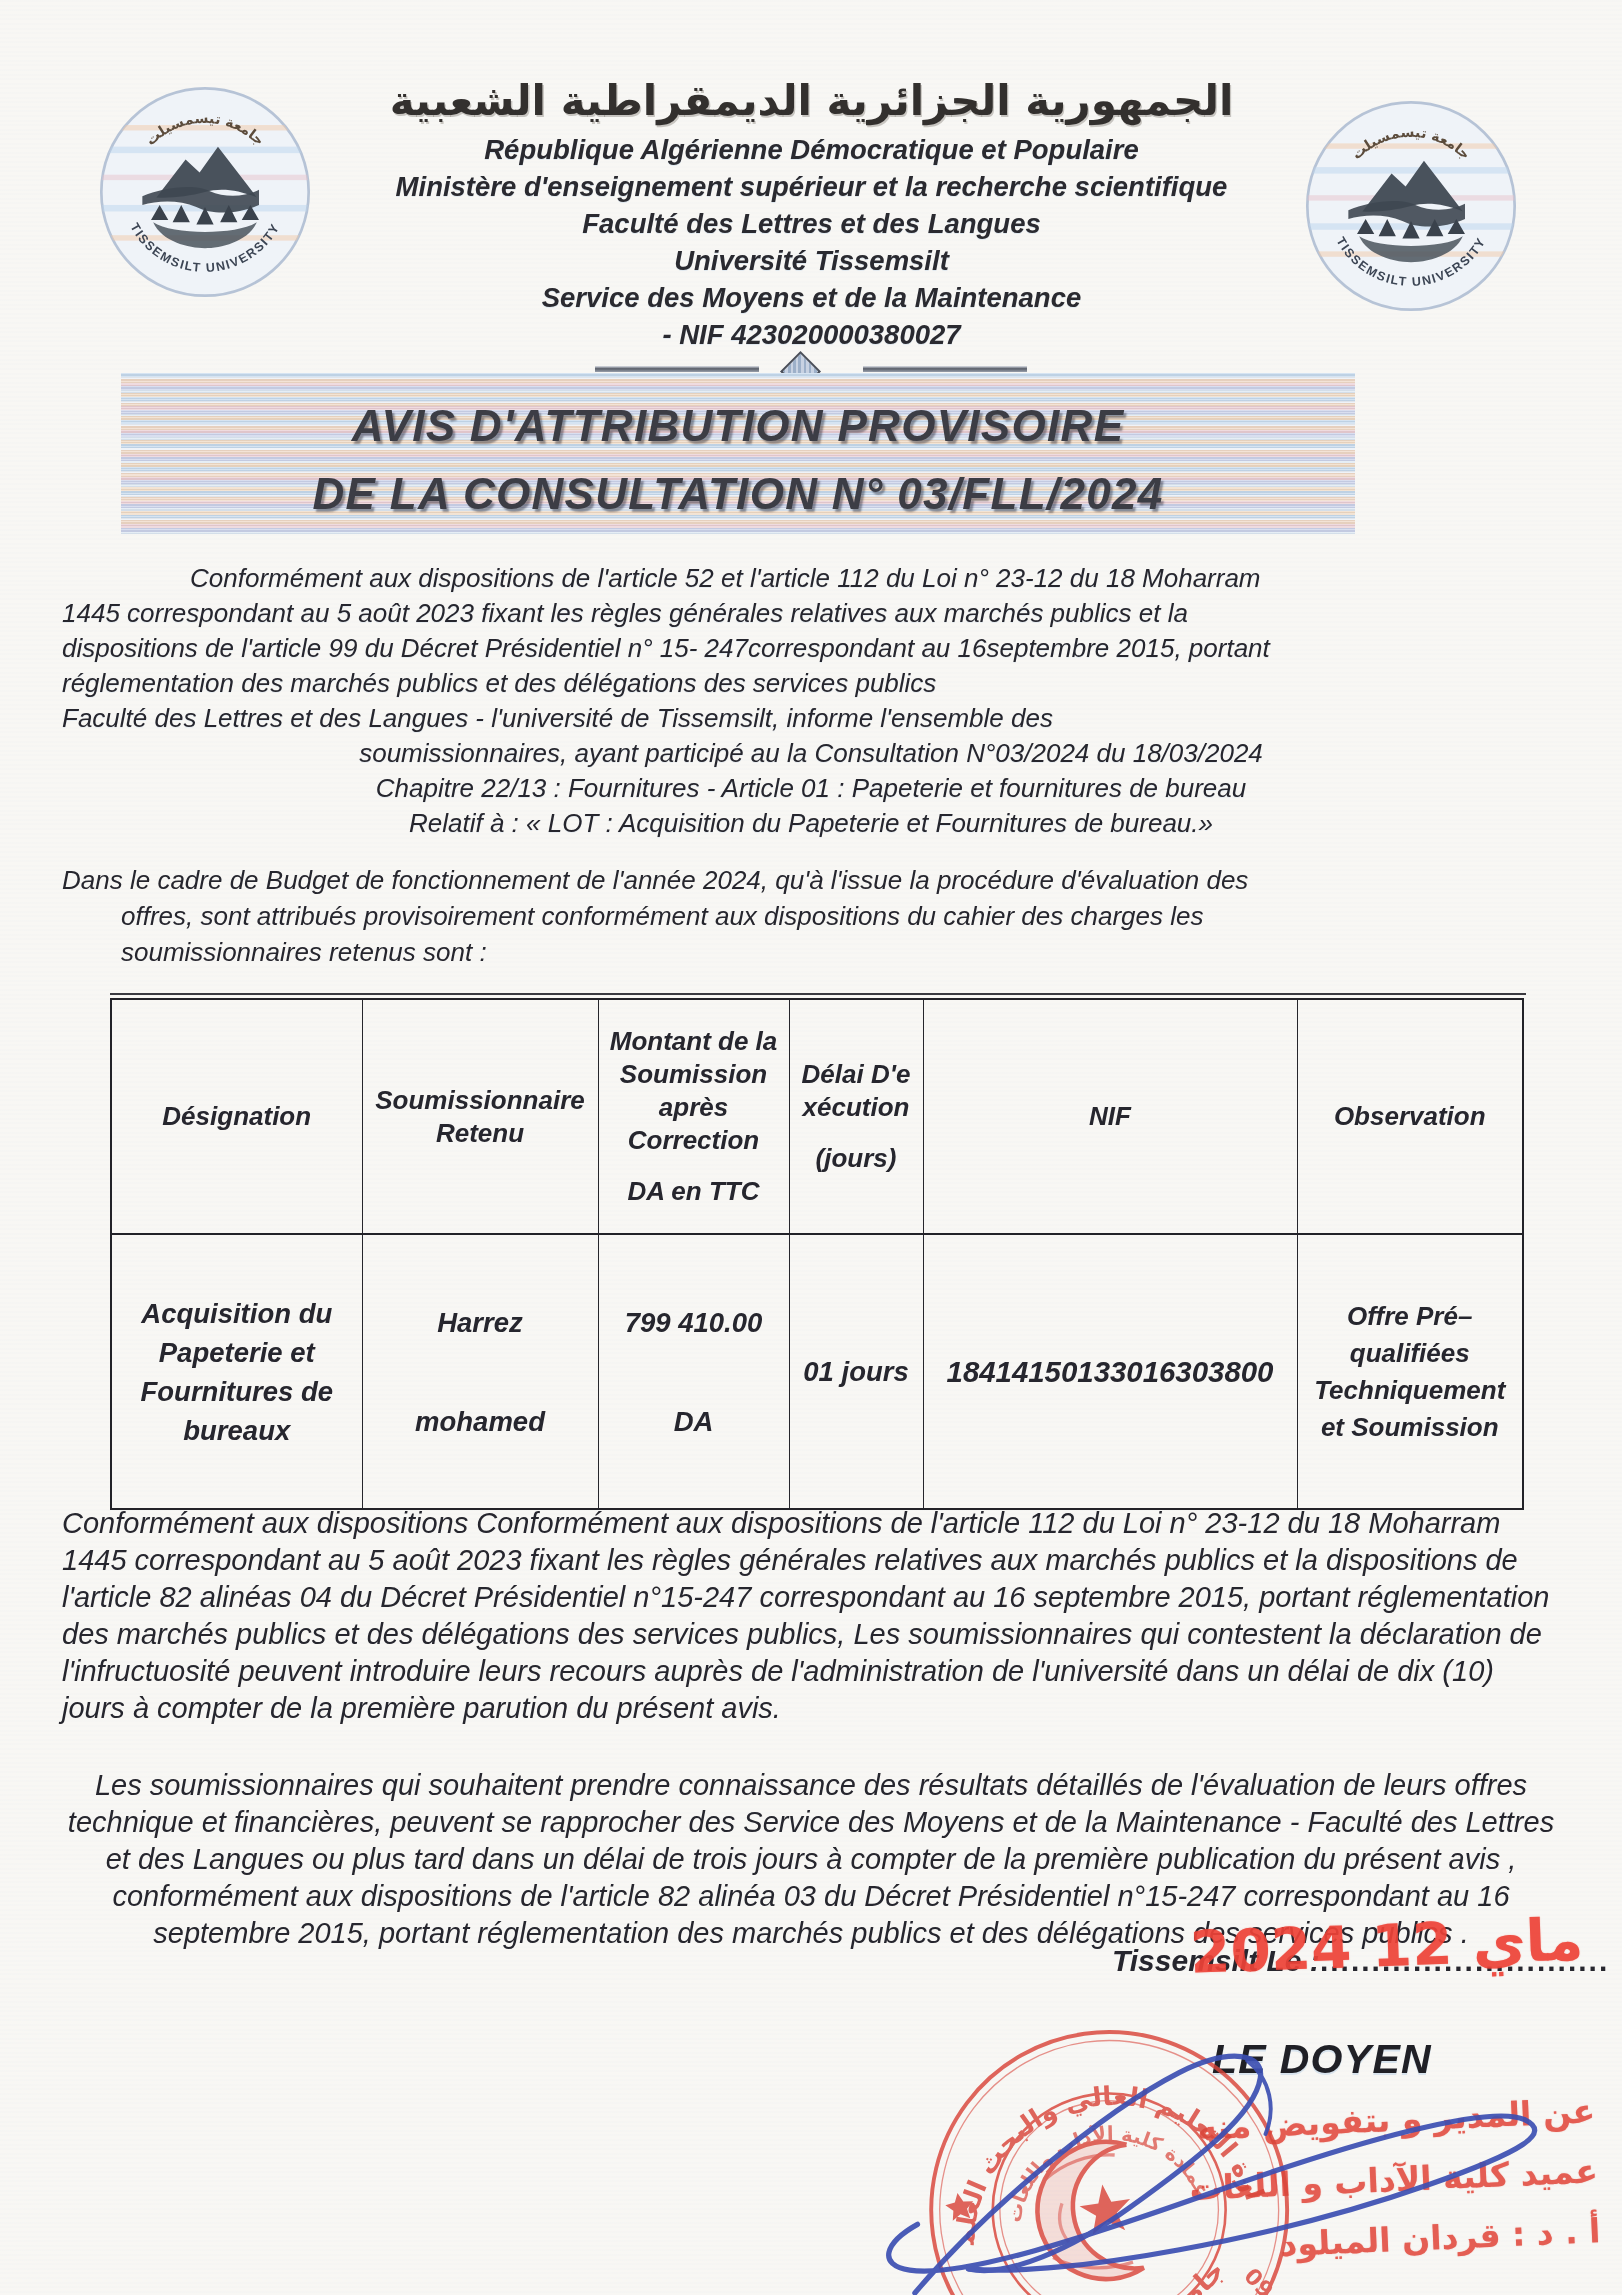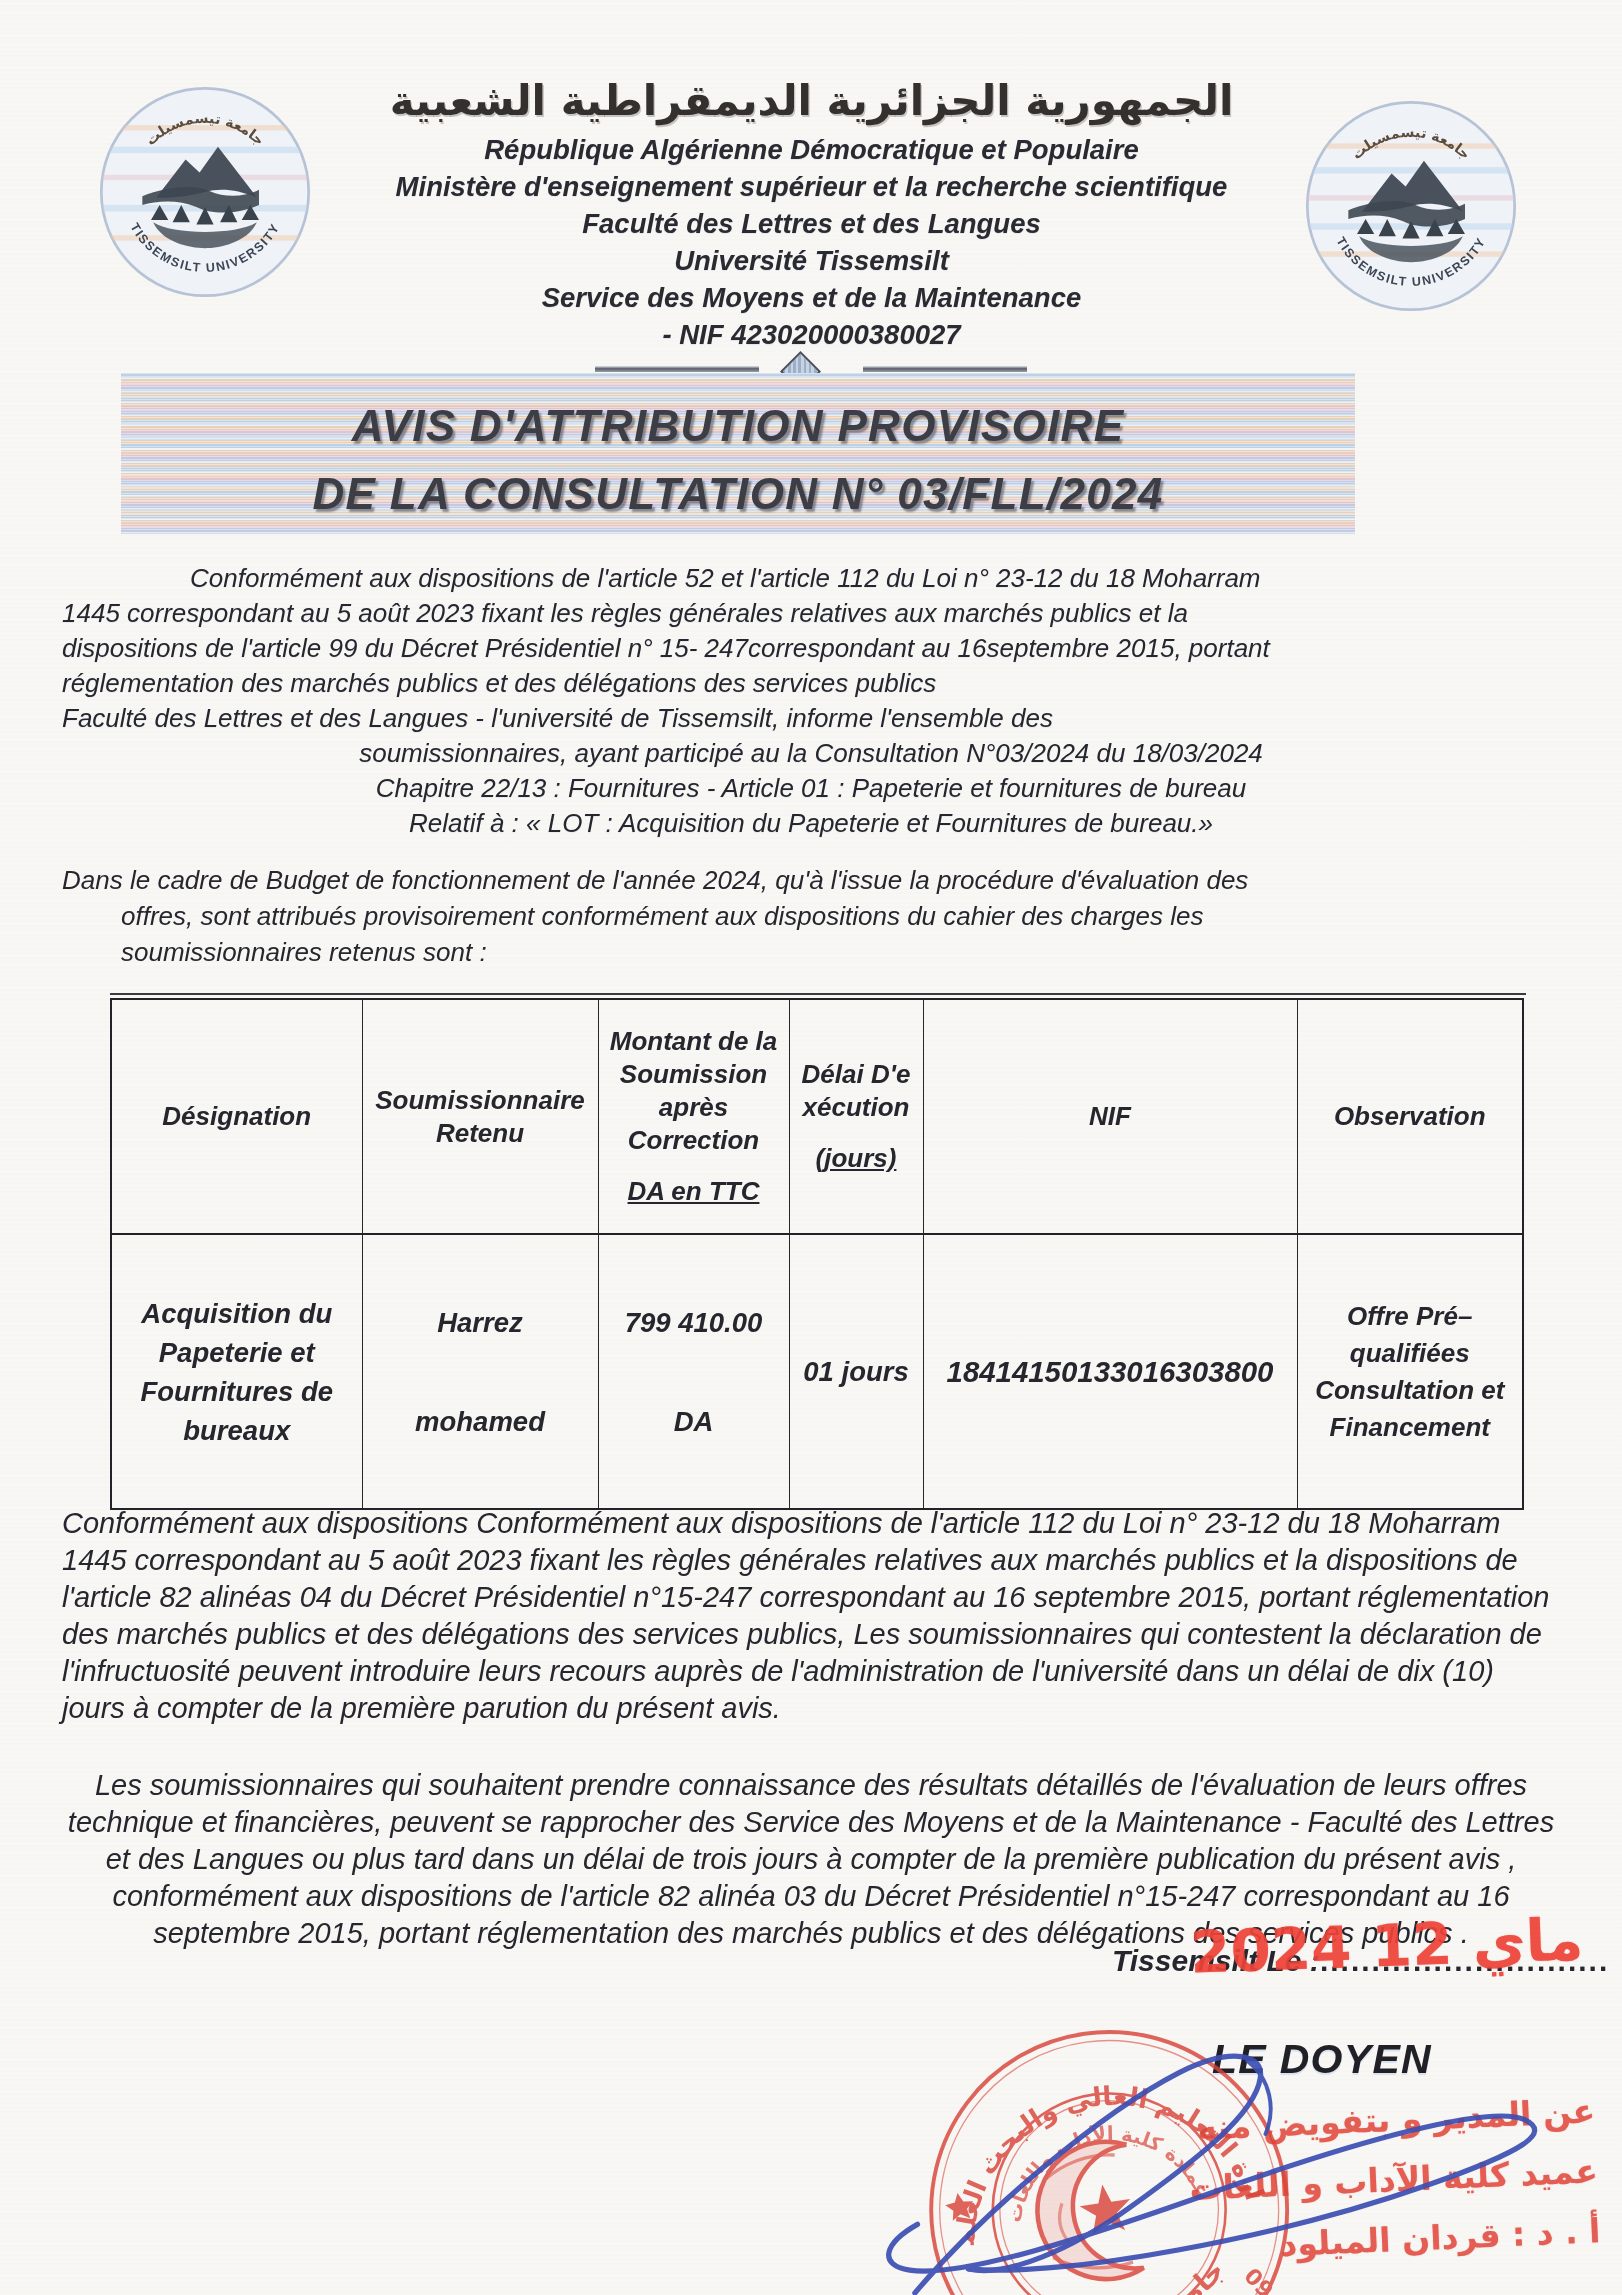--- a/index.html
+++ b/index.html
@@ -59,21 +59,21 @@
   .p2 .ind2{padding-left:59px;}
 
   
   .table-wrap{left:110px; top:993px; width:1416px; border-top:2px solid #3a3a40; padding-top:3.3px;}
   table{border-collapse:collapse; table-layout:fixed; width:1413px; background:transparent;}
   td,th{border:1.3px solid #26262c; vertical-align:middle; text-align:center; padding:8px;
         font-style:italic; color:#26262e; overflow:hidden;}
   table{border:2.6px solid #222228;}
   thead th{border-bottom:2.6px solid #222228; height:217px; font-size:26px; font-weight:bold; line-height:33px;}
   tbody td{height:257px; font-size:27.5px; font-weight:bold; line-height:39px;}
-  .th-gap{margin-top:18px;text-decoration:underline;}
+  .th-gap{margin-top:18px;}
   .th-delai{word-break:break-all;}
   .cell-stack .s1{margin-bottom:60px;}
   .cell-nif{font-size:29.4px; letter-spacing:0px;}
   .cell-obs{font-size:26px; line-height:37px;}
 
   
   .p3{left:62px; top:1505px; width:1498px; font-size:29px; line-height:37px; font-style:italic; text-align:left;}
   .p4{left:62px; top:1767px; width:1498px; font-size:29px; line-height:37px; font-style:italic; text-align:center;}
 
   
@@ -228,21 +228,21 @@
           <td class="cell-stack">
             <div class="s1">Harrez</div>
             <div>mohamed</div>
           </td>
           <td class="cell-stack">
             <div class="s1">799 410.00</div>
             <div>DA</div>
           </td>
           <td>01 jours</td>
           <td class="cell-nif">18414150133016303800</td>
-          <td class="cell-obs">Offre Pré–qualifiées Consultation et Financement</td>
+          <td class="cell-obs">Offre Pré–qualifiées Techniquement et Soumission</td>
         </tr>
       </tbody>
     </table>
   </div>
 
   <div class="abs p3">Conformément aux dispositions Conformément aux dispositions de l'article 112 du Loi n° 23-12 du 18 Moharram 1445 correspondant au 5 août 2023 fixant les règles générales relatives aux marchés publics  et la dispositions de l'article 82 alinéas 04 du Décret Présidentiel n°15-247 correspondant au 16 septembre 2015, portant réglementation des marchés publics et des délégations des services publics, Les soumissionnaires qui contestent la déclaration de l'infructuosité peuvent introduire leurs recours auprès de l'administration de l'université dans un délai de dix (10) jours à compter de la première parution du présent avis.</div>
   <div class="abs p4">Les soumissionnaires qui souhaitent prendre connaissance des résultats détaillés de l'évaluation de leurs offres technique et financières, peuvent se rapprocher des Service des Moyens et de la Maintenance - Faculté des Lettres et des Langues ou plus tard dans un délai de trois jours à compter de la première publication du présent avis , conformément aux dispositions de l'article 82 alinéa 03 du Décret Présidentiel n°15-247 correspondant au 16 septembre 2015, portant réglementation des marchés publics et des délégations des services publics .</div>
 
   <div class="abs dateline">
     <span class="lbl">Tissemsilt Le :</span><span class="dots">............................</span>

